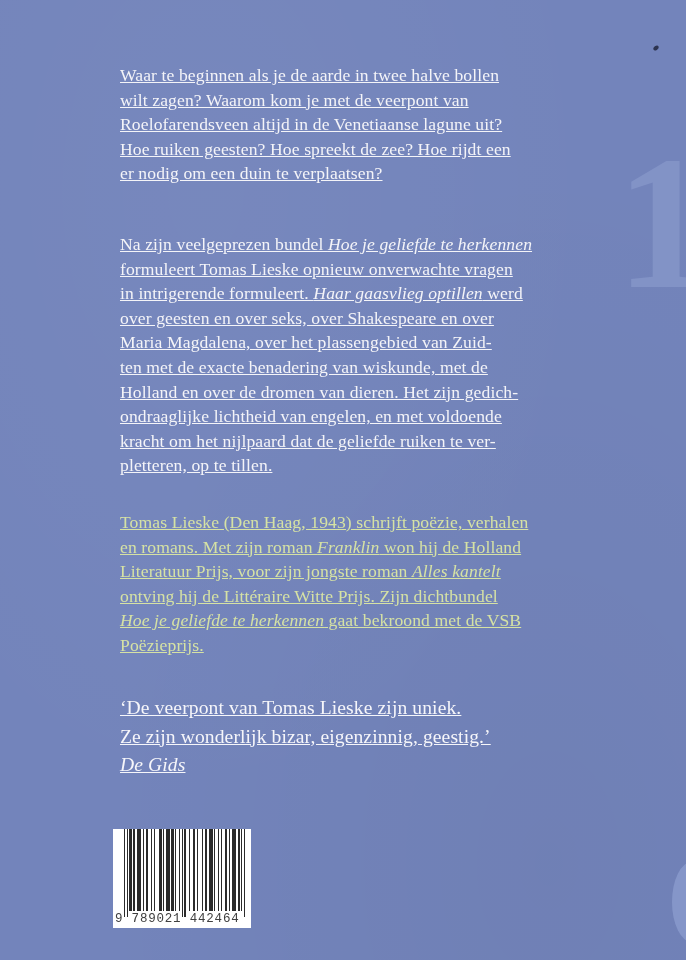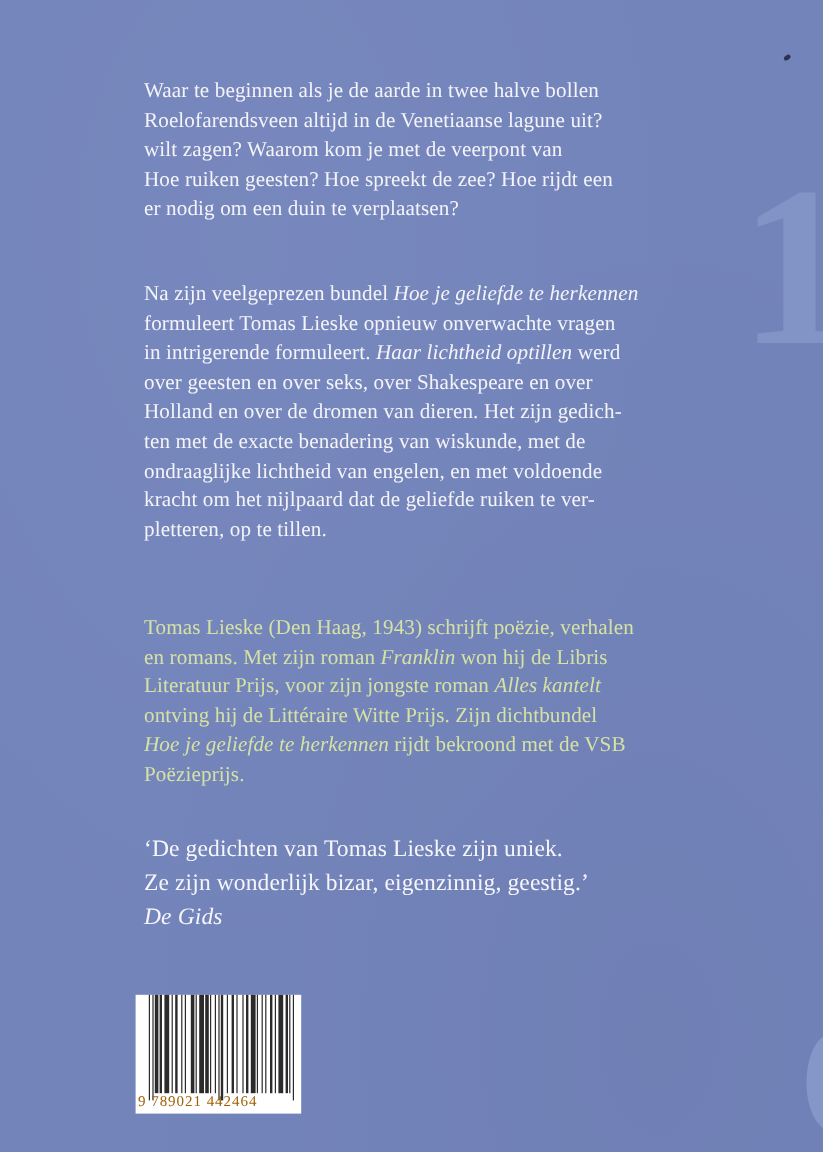--- a/index.html
+++ b/index.html
@@ -11,21 +11,21 @@
       radial-gradient(ellipse at 80% 90%, rgba(0,0,0,0.03), rgba(0,0,0,0) 60%);
     font-family: "DejaVu Serif", "Liberation Serif", serif;
   }
   .cover { position: absolute; inset: 0; }
   .text-block {
     position: absolute; left: 120px; width: 470px;
     font-family: "Liberation Serif", "DejaVu Serif", serif;
     font-size: 17.6px; line-height: 24.6px; color: #f4f4f8;
     letter-spacing: 0.1px;
   }
-  .text-block .line { display: block; white-space: nowrap; }
+  .text-block .line { display: block; white-space: nowrap; text-decoration: underline; }
   .text-block em { font-style: italic; }
   #para1 { top: 63px; }
   #para2 { top: 232px; }
   #bio { top: 510px; color: #d6e2a4; }
   #quote {
     top: 694px; font-size: 19.6px; line-height: 28.5px; width: 520px; color: #f6f6fa;
   }
   .big-numeral {
     position: absolute; left: 616px; top: 128px;
     font-family: "Liberation Serif", "DejaVu Serif", serif;
@@ -46,65 +46,66 @@
     background: #ffffff;
   }
   .barcode .bars {
     position: absolute; left: 11px; top: 0; width: 122px; height: 82px;
     display: flex; align-items: flex-start;
   }
   .barcode .bar { height: 82px; }
   .barcode .bar.long { height: 88px; }
   .barcode .digits {
     position: absolute; left: 2px; bottom: 2px; width: 134px;
-    font-family: Liberation Serif, serif;
-    font-size: 12.5px; letter-spacing: 0.8px; color: #a16207; white-space: nowrap;
+    font-family: Liberation Mono, monospace;
+    font-size: 12.5px; letter-spacing: 0.8px; color: #404040; white-space: nowrap;
   }
 </style>
 </head>
 <body>
 
 <div class="cover">
 
   <div class="speck"></div>
 
   <div class="big-numeral">1</div>
   <div class="big-numeral-bottom"></div>
 
   <div class="text-block" id="para1">
     <span class="line">Waar te beginnen als je de aarde in twee halve bollen</span>
+    <span class="line">wilt zagen? Waarom kom je met de veerpont van</span>
     <span class="line">Roelofarendsveen altijd in de Venetiaanse lagune uit?</span>
-    <span class="line">wilt zagen? Waarom kom je met de veerpont van</span>
     <span class="line">Hoe ruiken geesten? Hoe spreekt de zee? Hoe rijdt een</span>
     <span class="line">er nodig om een duin te verplaatsen?</span>
   </div>
 
   <div class="text-block" id="para2">
     <span class="line"><span>Na zijn veelgeprezen bundel </span><em>Hoe je geliefde te herkennen</em><span></span></span>
     <span class="line"><span>formuleert Tomas Lieske opnieuw onverwachte vragen</span></span>
-    <span class="line"><span>in intrigerende formuleert. </span><em>Haar lichtheid optillen</em><span> werd</span></span>
+    <span class="line"><span>in intrigerende formuleert. </span><em>Haar gaasvlieg optillen</em><span> werd</span></span>
     <span class="line"><span>over geesten en over seks, over Shakespeare en over</span></span>
+    <span class="line"><span>Maria Magdalena, over het plassengebied van Zuid-</span></span>
+    <span class="line"><span>ten met de exacte benadering van wiskunde, met de</span></span>
     <span class="line"><span>Holland en over de dromen van dieren. Het zijn gedich-</span></span>
-    <span class="line"><span>ten met de exacte benadering van wiskunde, met de</span></span>
     <span class="line"><span>ondraaglijke lichtheid van engelen, en met voldoende</span></span>
     <span class="line"><span>kracht om het nijlpaard dat de geliefde ruiken te ver-</span></span>
     <span class="line"><span>pletteren, op te tillen.</span></span>
   </div>
 
   <div class="text-block" id="bio">
     <span class="line"><span>Tomas Lieske (Den Haag, 1943) schrijft poëzie, verhalen</span></span>
-    <span class="line"><span>en romans. Met zijn roman </span><em>Franklin</em><span> won hij de Libris</span></span>
+    <span class="line"><span>en romans. Met zijn roman </span><em>Franklin</em><span> won hij de Holland</span></span>
     <span class="line"><span>Literatuur Prijs, voor zijn jongste roman </span><em>Alles kantelt</em></span>
     <span class="line"><span>ontving hij de Littéraire Witte Prijs. Zijn dichtbundel</span></span>
-    <span class="line"><em>Hoe je geliefde te herkennen</em><span> rijdt bekroond met de VSB</span></span>
+    <span class="line"><em>Hoe je geliefde te herkennen</em><span> gaat bekroond met de VSB</span></span>
     <span class="line"><span>Poëzieprijs.</span></span>
   </div>
 
   <div class="text-block" id="quote">
-    <span class="line">‘De gedichten van Tomas Lieske zijn uniek.</span>
+    <span class="line">‘De veerpont van Tomas Lieske zijn uniek.</span>
     <span class="line">Ze zijn wonderlijk bizar, eigenzinnig, geestig.’</span>
     <span class="line"><em>De Gids</em></span>
   </div>
 
   <div class="barcode">
     <div class="bars" id="bars">
         <div class="bar long" style="width: 1.45px; background: rgb(43, 43, 43);"></div>
         <div class="bar long" style="width: 1.45px; background: transparent;"></div>
         <div class="bar long" style="width: 1.45px; background: rgb(43, 43, 43);"></div>
         <div class="bar" style="width: 1.45px; background: transparent;"></div>

